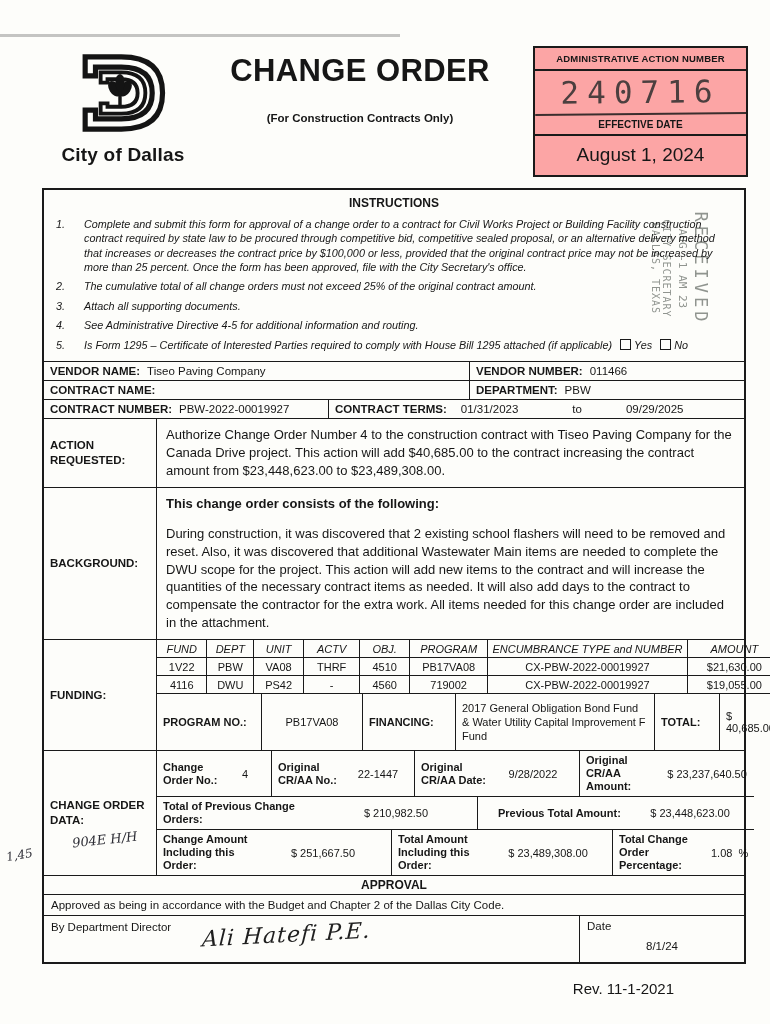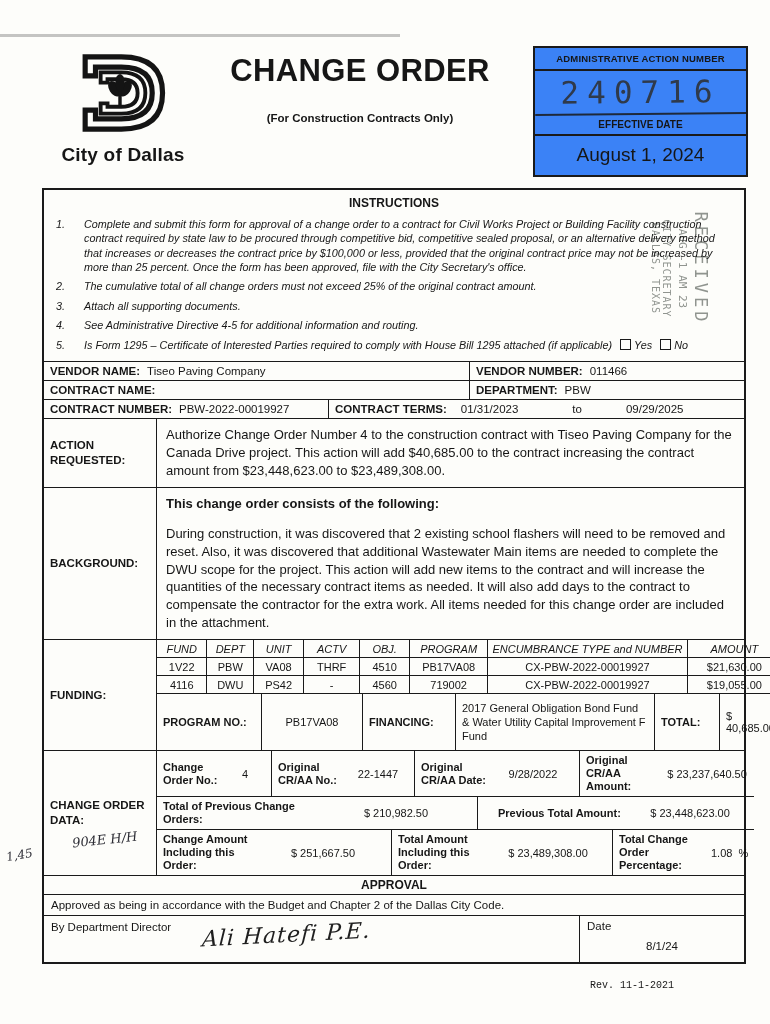--- a/index.html
+++ b/index.html
@@ -5,21 +5,21 @@
   html,body{margin:0;padding:0;background:#d9d9d9;}
   .page{position:relative;width:770px;height:1024px;background:#fdfdfa;font-family:"Liberation Sans",sans-serif;color:#161616;overflow:hidden;margin:0 auto;}
   .scan-edge{position:absolute;top:34px;left:0;width:400px;height:3px;background:#c4c4c2;}
 
   
   .logo-block{position:absolute;left:48px;top:50px;width:150px;text-align:center;}
   .org-name{font-size:19px;font-weight:bold;margin-top:4px;letter-spacing:.2px;}
   .title-block{position:absolute;left:192px;top:52px;width:336px;text-align:center;}
   .doc-title{font-size:31px;font-weight:bold;line-height:1.22;letter-spacing:.4px;}
   .doc-subtitle{font-size:11.5px;font-weight:bold;margin-top:22px;}
-  .hdr-right{position:absolute;left:533px;top:46px;width:211px;border:2px solid #1a1a1a;background:#3b82f6;}
+  .hdr-right{position:absolute;left:533px;top:46px;width:211px;border:2px solid #1a1a1a;background:#fca5a5;}
   .aan-label{border-bottom:2px solid #1a1a1a;text-align:center;font-size:9.5px;font-weight:bold;padding:5px 2px;letter-spacing:.2px;}
   .aan-number{height:42px;display:flex;align-items:center;justify-content:center;border-bottom:2px solid #1a1a1a;
     font-family:"DejaVu Sans Mono",monospace;font-size:31px;letter-spacing:8px;color:#2e2e2e;transform:rotate(-.6deg);opacity:.85;}
   .ed-label{border-bottom:2px solid #1a1a1a;text-align:center;font-size:10px;font-weight:bold;padding:4px 2px;}
   .ed-value{text-align:center;font-size:19px;padding:8px 2px 9px;}
 
   
   .received-stamp{position:absolute;left:585px;top:238px;width:190px;transform:rotate(90deg);
     color:#676d67;opacity:.72;text-align:center;font-family:"DejaVu Sans Mono",monospace;pointer-events:none;}
   .received-stamp .s1{font-size:17px;letter-spacing:4px;}
@@ -99,21 +99,21 @@
   .sig-left{flex:1;padding:5px 7px;font-size:11.5px;position:relative;}
   .signature{position:absolute;left:158px;top:6px;font-family:"DejaVu Serif",serif;font-style:italic;
     font-size:22px;color:#1f1f1f;transform:rotate(-3deg) skewX(-6deg);letter-spacing:1px;}
   .sig-right{width:150px;flex:none;border-left:1.2px solid #1a1a1a;padding:4px 7px;font-size:11.5px;}
   .sig-date-val{text-align:center;margin-top:8px;}
 
   
   .scribble{position:absolute;font-family:"DejaVu Serif",serif;font-style:italic;color:#2c2c34;}
   .scr1{left:72px;top:832px;font-size:13px;transform:rotate(-6deg);}
   .scr2{left:6px;top:848px;font-size:12px;transform:rotate(-10deg);}
-  .rev-note{position:absolute;right:96px;top:980px;font-size:10px;font-family:Liberation Mono, monospace;}
+  .rev-note{position:absolute;right:96px;top:980px;font-size:15px;}
 </style>
 </head>
 <body>
 
 <div class="page">
   <div class="scan-edge"></div>
 
   <div class="logo-block">
     <span>
       <svg viewBox="0 0 120 100" width="118" height="86" aria-hidden="true">

